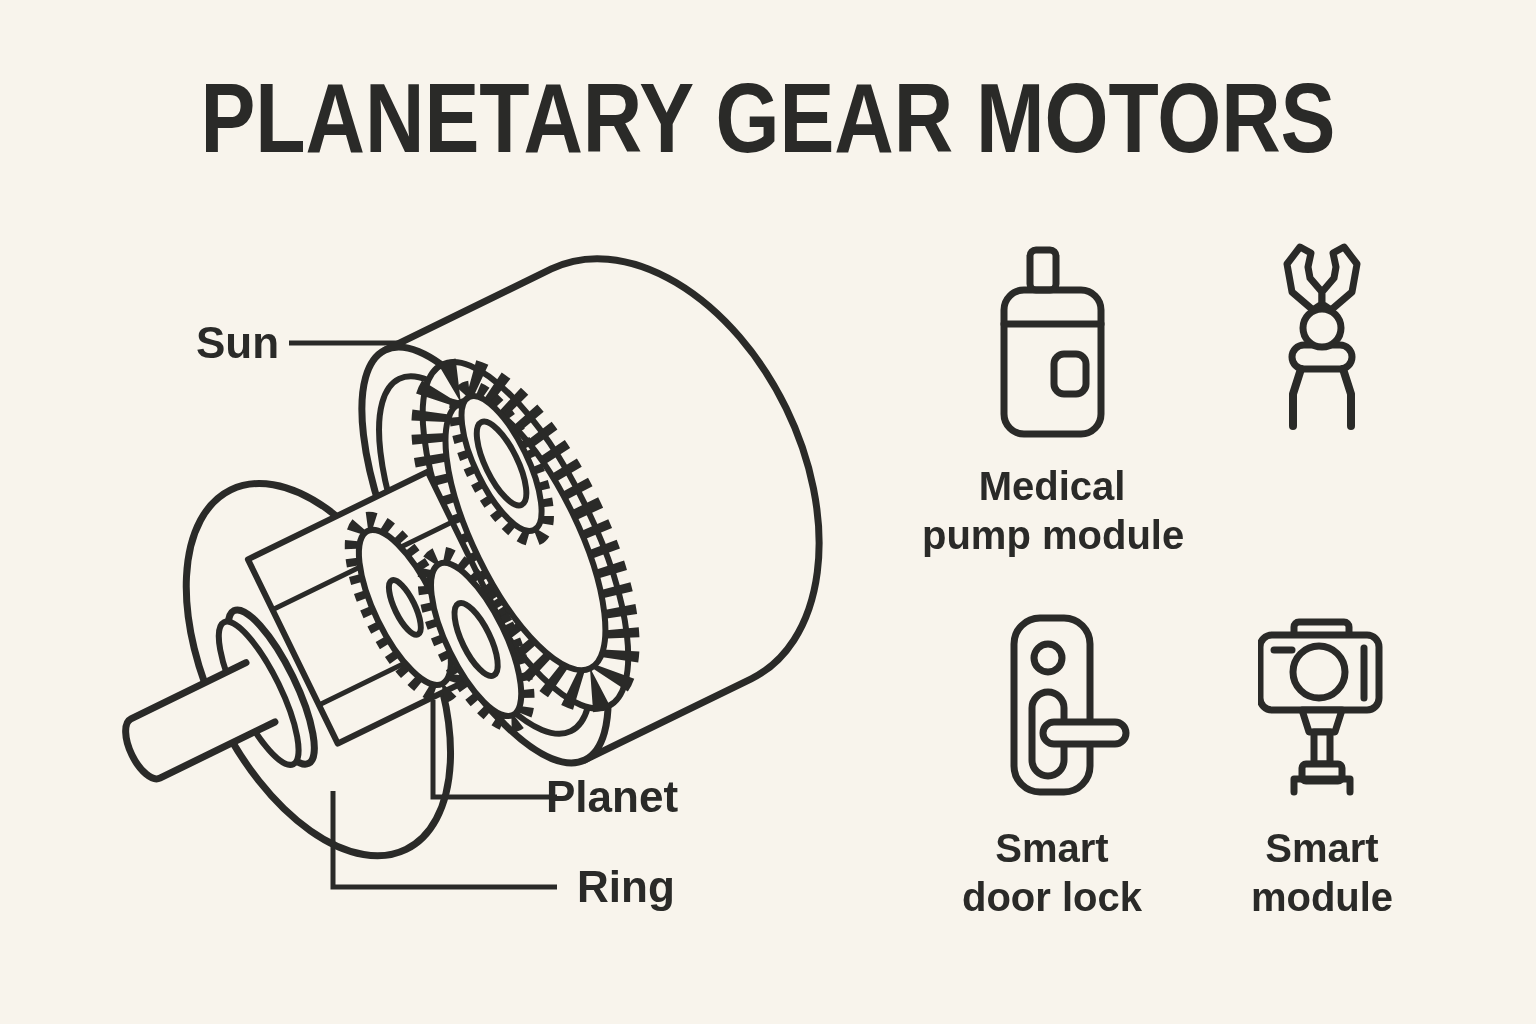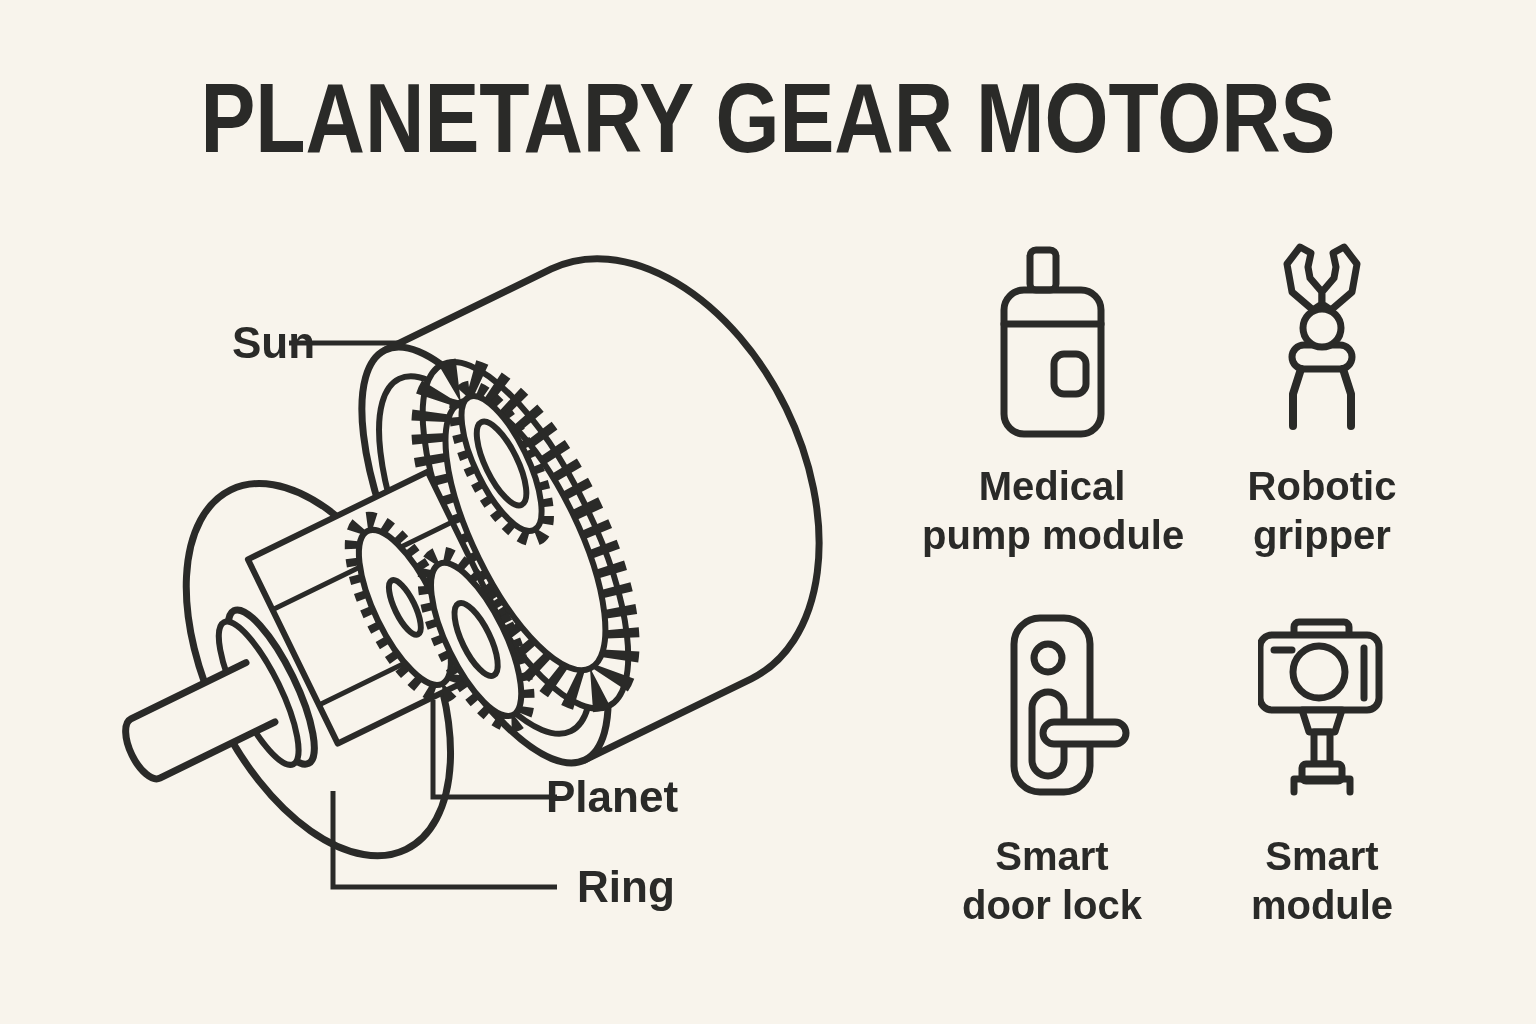--- a/index.html
+++ b/index.html
@@ -25,21 +25,21 @@
   .motor-svg { position: absolute; left: 0; top: 0; }
 
   .diagram-label {
     position: absolute;
     font-size: 44px;
     font-weight: 600;
     color: #2A2A28;
     line-height: 54px;
     white-space: nowrap;
   }
-  #lbl-sun    { left: 196px; top: 316px; margin-left: 36px; }
+  #lbl-sun    { left: 196px; top: 316px; }
   #lbl-planet { left: 546px; top: 770px; }
   #lbl-ring   { left: 577px; top: 860px; }
 
   .card {
     position: absolute;
     width: 260px;
     display: flex;
     flex-direction: column;
   }
   .icon-box {
@@ -51,21 +51,21 @@
   .icon-box.r2 { height: 184px; }
   .app-label {
     text-align: center;
     font-size: 40px;
     font-weight: 600;
     line-height: 49px;
     color: #2A2A28;
     white-space: nowrap;
   }
   .card.r1 .app-label { margin-top: 24px; }
-  .card.r2 .app-label { margin-top: 36px; }
+  .card.r2 .app-label { margin-top: 28px; }
   .lock-shift { margin-left: 36px; }
 </style>
 </head>
 <body>
 
 <div class="stage">
 
   <svg class="title-svg" width="1536" height="190">
     <text x="768" y="152" text-anchor="middle" font-size="98" textLength="1135" lengthAdjust="spacingAndGlyphs">PLANETARY GEAR MOTORS</text>
   </svg>
@@ -148,24 +148,20 @@
       <svg width="90" height="196" viewBox="0 0 90 196">
         <g stroke="#2A2A28" fill="none" stroke-width="7" stroke-linejoin="round" stroke-linecap="round">
           <path d="M 36 68 L 15 50 L 10 22 L 23 5 L 34 11 L 31 25 L 33 36 L 45 50 L 45 62 Z" fill="#F8F4EC"></path>
           <path d="M 54 68 L 75 50 L 80 22 L 67 5 L 56 11 L 59 25 L 57 36 L 45 50 L 45 62 Z" fill="#F8F4EC"></path>
           <rect x="15" y="103" width="60" height="24" rx="12" fill="#F8F4EC"></rect>
           <circle cx="45" cy="86" r="19" fill="#F8F4EC"></circle>
           <path d="M 24 127 L 16 152 L 16 184" stroke-width="8"></path>
           <path d="M 66 127 L 74 152 L 74 184" stroke-width="8"></path>
         </g>
       </svg>
-    </div>
-    <div class="app-label">
-      <div>Robotic</div>
-      <div>gripper</div>
     </div>
   </div>
 
   <div class="card r2" style="left:922px; top:612px;">
     <div class="icon-box r2">
       <svg class="lock-shift" width="120" height="182" viewBox="0 0 120 182">
         <g stroke="#2A2A28" fill="none" stroke-width="7" stroke-linejoin="round" stroke-linecap="round">
           <rect x="4" y="4" width="76" height="174" rx="26"></rect>
           <circle cx="38" cy="44" r="14"></circle>
           <rect x="22" y="78" width="32" height="84" rx="16"></rect>

